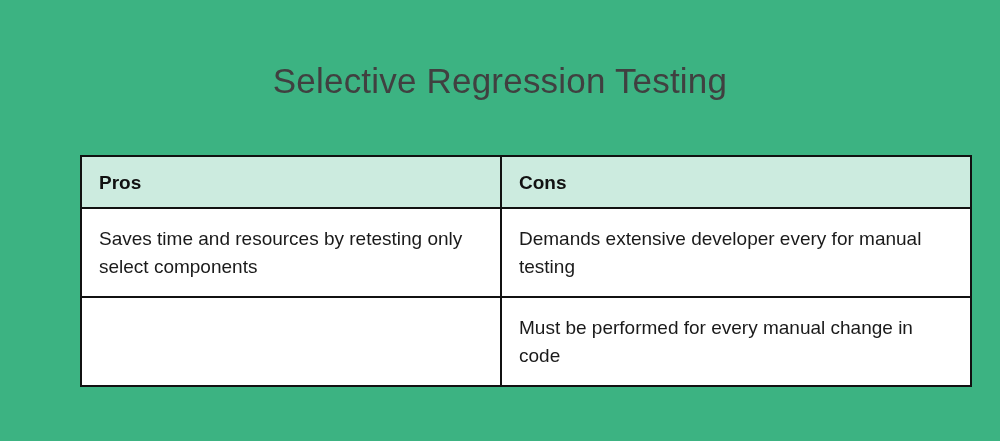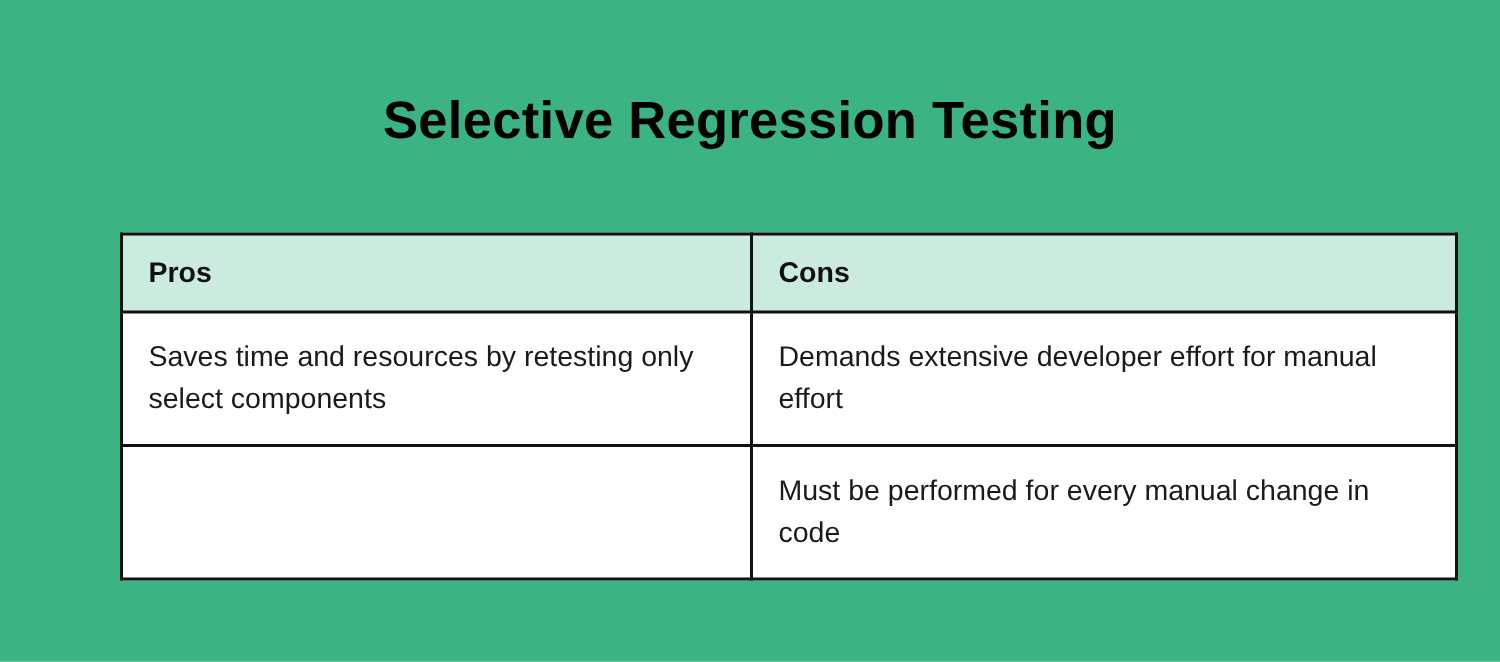--- a/index.html
+++ b/index.html
@@ -19,23 +19,23 @@
     height: 441px;
     background: #3CB382;
     box-sizing: border-box;
   }
   #page-title {
     position: absolute;
     left: 0;
     top: 60px;
     width: 1000px;
     text-align: center;
-    color: #000000;
+    color: #404040;
     font-size: 35px;
-    font-weight: bold;
+    font-weight: normal;
     letter-spacing: 0.2px;
     line-height: 1.2;
   }
   #comparison-table {
     position: absolute;
     left: 80px;
     top: 155px;
     width: 840px;
     border-collapse: collapse;
     table-layout: fixed;
@@ -81,21 +81,21 @@
   <table id="comparison-table">
     <thead>
       <tr>
         <th class="col-pros">Pros</th>
         <th class="col-cons">Cons</th>
       </tr>
     </thead>
     <tbody>
       <tr>
         <td class="col-pros">Saves time and resources by retesting only select components</td>
-        <td class="col-cons">Demands extensive developer effort for manual effort</td>
+        <td class="col-cons">Demands extensive developer every for manual testing</td>
       </tr>
       <tr>
         <td class="col-pros cell-empty"></td>
         <td class="col-cons">Must be performed for every manual change in code</td>
       </tr>
     </tbody>
   </table>
 
 </div>
 

